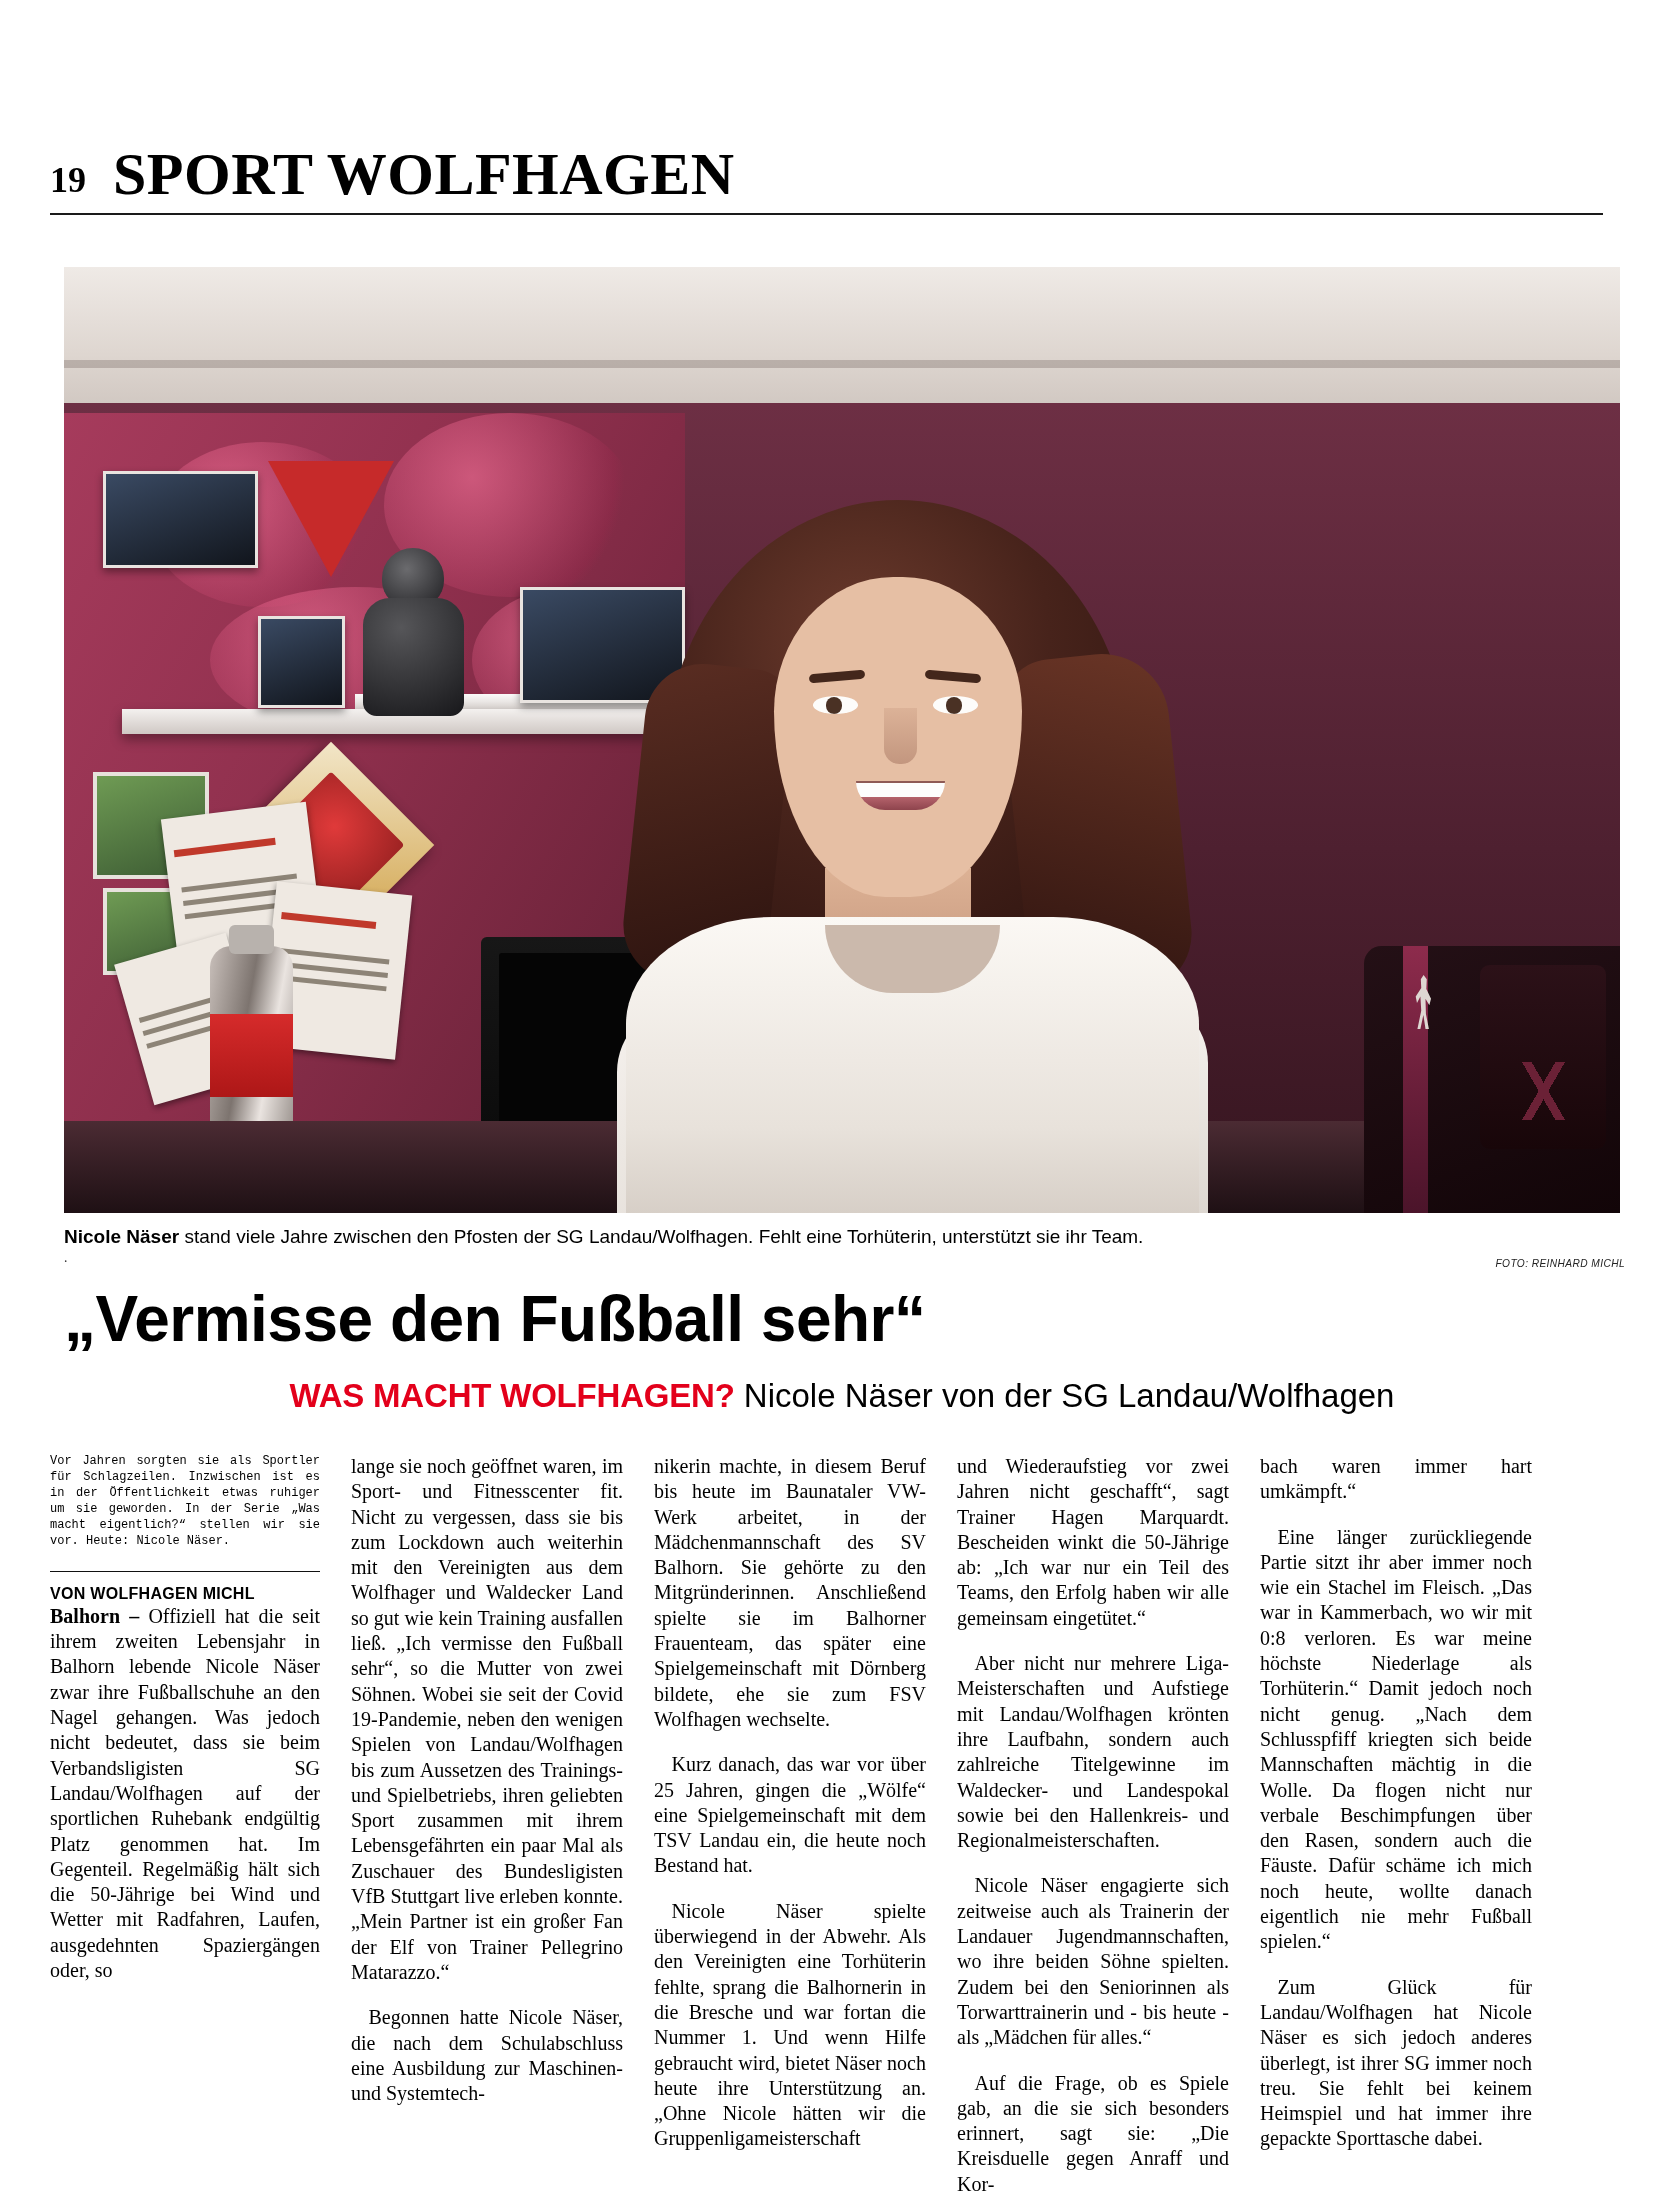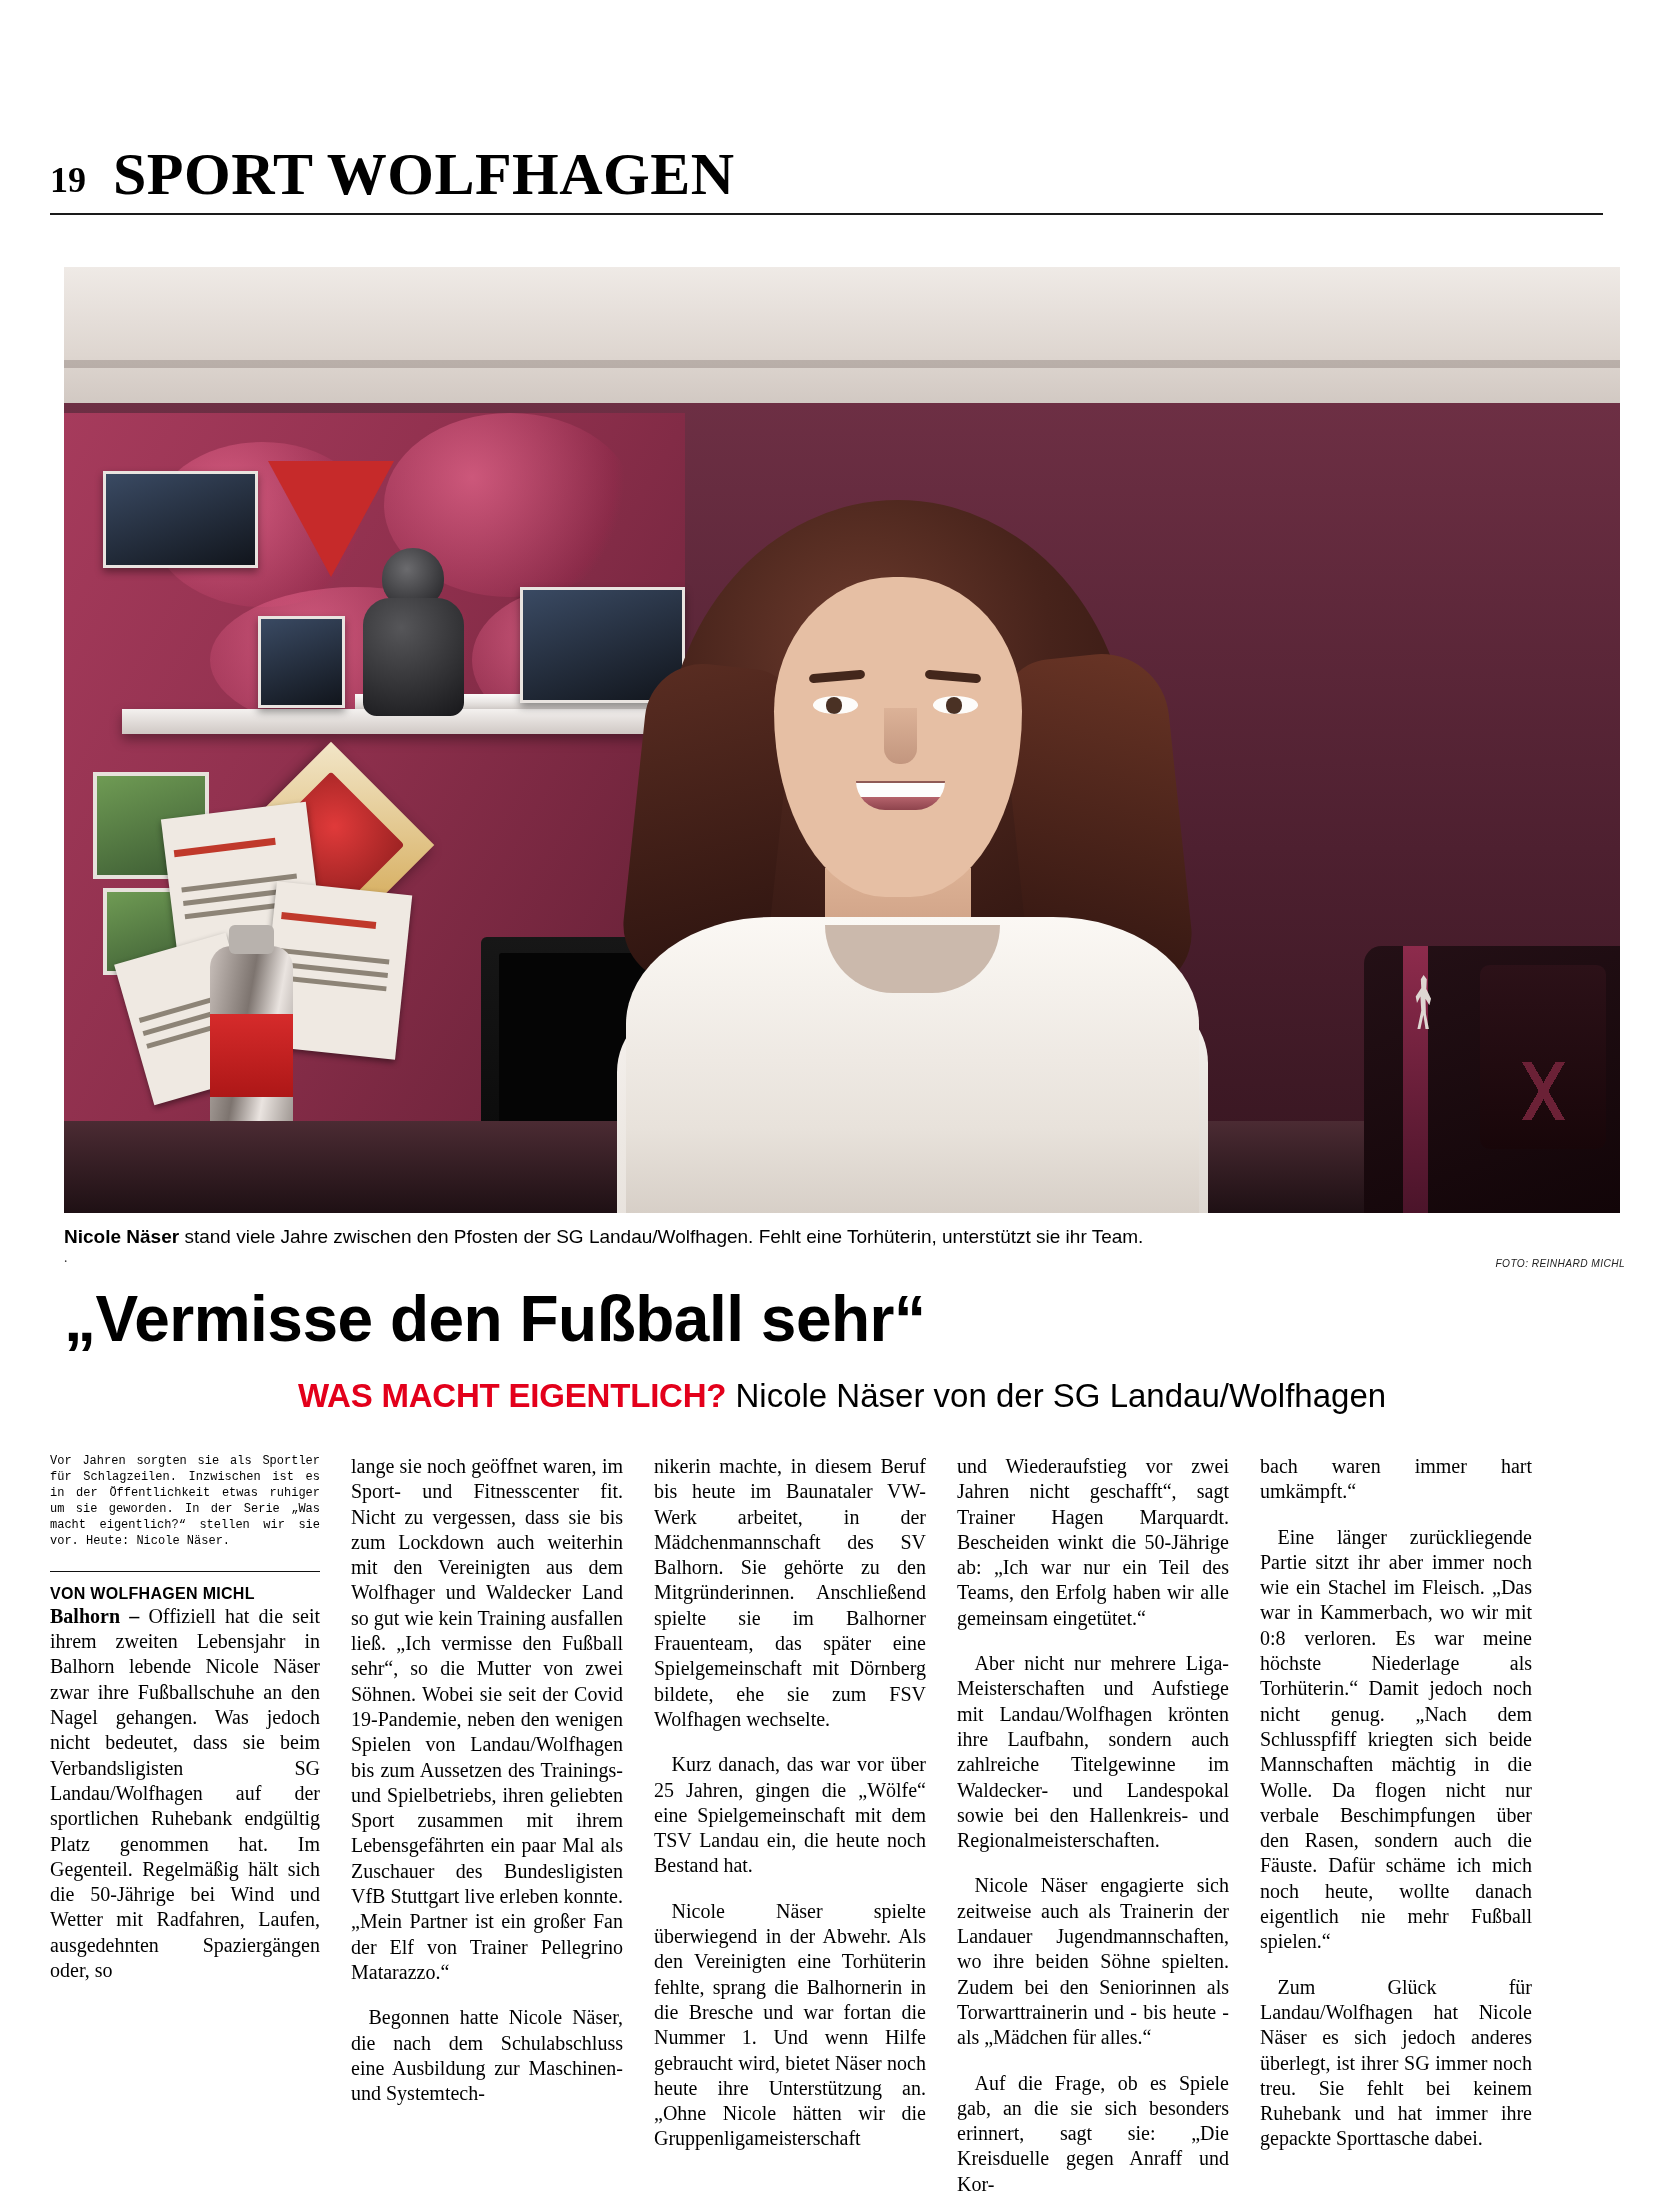--- a/index.html
+++ b/index.html
@@ -409,21 +409,21 @@
   </div>
 
   <div class="caption">
     <b>Nicole Näser</b><span> stand viele Jahre zwischen den Pfosten der SG Landau/Wolfhagen. Fehlt eine Torhüterin, unterstützt sie ihr Team.</span>
   </div>
   <div class="tiny-dash">.</div>
   <div class="photo-credit">FOTO: REINHARD MICHL</div>
 
   <div class="headline">„Vermisse den Fußball sehr“</div>
   <div class="kicker">
-    <span class="red">WAS MACHT EIGENTLICH?</span><span> Nicole Näser von der SG Landau/Wolfhagen</span>
+    <span class="red">WAS MACHT WOLFHAGEN?</span><span> Nicole Näser von der SG Landau/Wolfhagen</span>
   </div>
 
   <div class="columns">
 
     <div class="col c1">
       <p class="lead">Vor Jahren sorgten sie als Sportler für Schlagzeilen. Inzwischen ist es in der Öffentlichkeit etwas ruhiger um sie geworden. In der Serie „Was macht eigentlich?“ stellen wir sie vor. Heute: Nicole Näser.</p>
       <div class="byline">VON WOLFHAGEN MICHL</div>
       <p class="after-byline"><span class="dateline">Balhorn –</span><span> Offiziell hat die seit ihrem zweiten Lebensjahr in Balhorn lebende Nicole Näser zwar ihre Fußballschuhe an den Nagel gehangen. Was jedoch nicht bedeutet, dass sie beim Verbandsligisten SG Landau/Wolfhagen auf der sportlichen Ruhebank endgültig Platz genommen hat. Im Gegenteil. Regelmäßig hält sich die 50-Jährige bei Wind und Wetter mit Radfahren, Laufen, ausgedehnten Spaziergängen oder, so</span></p>
     </div>
 
@@ -441,18 +441,18 @@
     <div class="col">
       <p>und Wiederaufstieg vor zwei Jahren nicht geschafft“, sagt Trainer Hagen Marquardt. Bescheiden winkt die 50-Jährige ab: „Ich war nur ein Teil des Teams, den Erfolg haben wir alle gemeinsam eingetütet.“</p>
       <p>Aber nicht nur mehrere Liga-Meisterschaften und Aufstiege mit Landau/Wolfhagen krönten ihre Laufbahn, sondern auch zahlreiche Titelgewinne im Waldecker- und Landespokal sowie bei den Hallenkreis- und Regionalmeisterschaften.</p>
       <p>Nicole Näser engagierte sich zeitweise auch als Trainerin der Landauer Jugendmannschaften, wo ihre beiden Söhne spielten. Zudem bei den Seniorinnen als Torwarttrainerin und - bis heute - als „Mädchen für alles.“</p>
       <p>Auf die Frage, ob es Spiele gab, an die sie sich besonders erinnert, sagt sie: „Die Kreisduelle gegen Anraff und Kor-</p>
     </div>
 
     <div class="col">
       <p>bach waren immer hart umkämpft.“</p>
       <p>Eine länger zurückliegende Partie sitzt ihr aber immer noch wie ein Stachel im Fleisch. „Das war in Kammerbach, wo wir mit 0:8 verloren. Es war meine höchste Niederlage als Torhüterin.“ Damit jedoch noch nicht genug. „Nach dem Schlusspfiff kriegten sich beide Mannschaften mächtig in die Wolle. Da flogen nicht nur verbale Beschimpfungen über den Rasen, sondern auch die Fäuste. Dafür schäme ich mich noch heute, wollte danach eigentlich nie mehr Fußball spielen.“</p>
-      <p>Zum Glück für Landau/Wolfhagen hat Nicole Näser es sich jedoch anderes überlegt, ist ihrer SG immer noch treu. Sie fehlt bei keinem Ruhebank und hat immer ihre gepackte Sporttasche dabei.</p>
+      <p>Zum Glück für Landau/Wolfhagen hat Nicole Näser es sich jedoch anderes überlegt, ist ihrer SG immer noch treu. Sie fehlt bei keinem Heimspiel und hat immer ihre gepackte Sporttasche dabei.</p>
     </div>
 
   </div>
 </div>
 
 
 </body></html>

